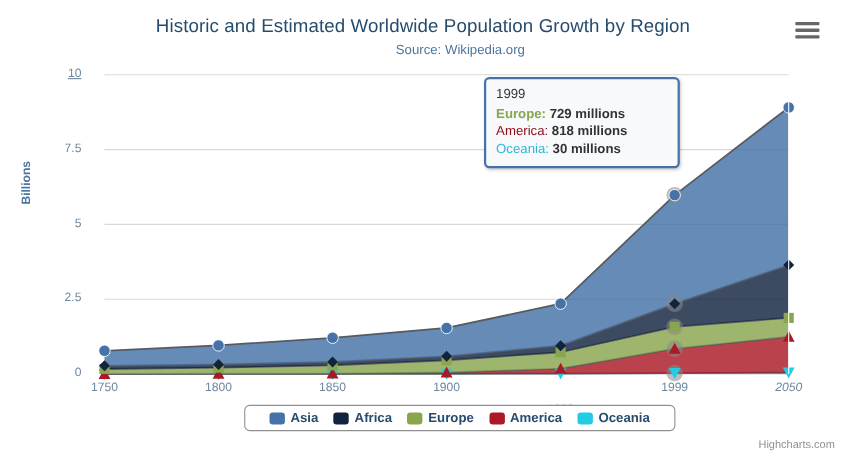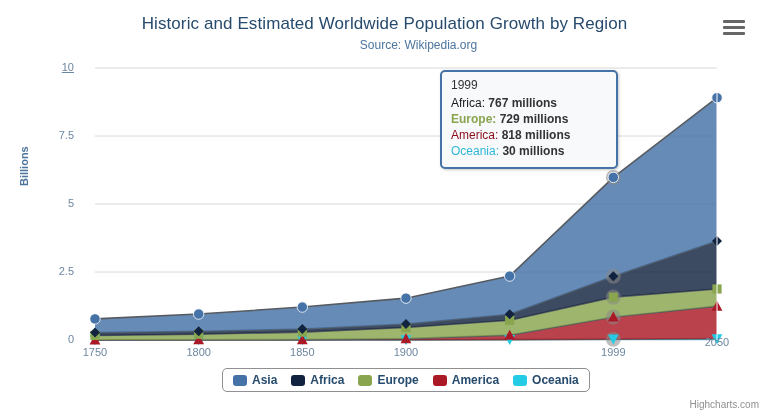--- a/index.html
+++ b/index.html
@@ -44,21 +44,21 @@
     font-size:11px;color:#6d869f;
   }
   .xlabel{
     position:absolute;width:60px;text-align:center;
     font-size:11px;color:#6d869f;
   }
 
   .legend-box{
     position:absolute;left:222px;top:368px;
     border:1px solid #909090;border-radius:5px;background:#ffffff;
-    padding:4px 10px;display:flex;align-items:flex-end;gap:14px;
+    padding:4px 22px;display:flex;align-items:flex-end;gap:14px;
     box-shadow:0 0 0 0 rgba(0,0,0,0);
   }
   .legend-item{display:flex;align-items:center;gap:5px;cursor:pointer;}
   .legend-swatch{width:14px;height:11px;border-radius:3px;display:block;}
   .legend-text{font-size:12px;color:#274b6d;font-weight:bold;}
 
   .tooltip{
     position:absolute;left:440px;top:70px;width:156px;
     background:#f7f9fb;border:2px solid #4572A7;border-radius:5px;
     padding:6px 9px 8px 9px;
@@ -227,27 +227,26 @@
       <div class="ylabel" style="left: 28px; top: 129px;">7.5</div>
       <div class="ylabel" style="left: 28px; top: 61px; text-decoration: underline;">10</div>
     </div>
   <div id="x-labels">
       <div class="xlabel" style="left: 65px; top: 346px;">1750</div>
       <div class="xlabel" style="left: 168.667px; top: 346px;">1800</div>
       <div class="xlabel" style="left: 272.333px; top: 346px;">1850</div>
       <div class="xlabel" style="left: 376px; top: 346px;">1900</div>
       <div class="xlabel" style="left: 479.667px; top: 346px; margin-top: 20px;">1950</div>
       <div class="xlabel" style="left: 583.333px; top: 346px;">1999</div>
-      <div class="xlabel" style="left: 687px; top: 336px;">2050</div>
+      <div class="xlabel" style="left: 687px; top: 346px; font-style: italic;">2050</div>
     </div>
 
   <div class="tooltip">
     <div class="tt-header">1999</div>
     <div id="tooltip-rows">
-        <div class="tt-row"><span class="tt-name" style="color: rgb(26, 26, 26);">Africa: </span><span class="tt-val">767 millions</span></div>
         <div class="tt-row"><span class="tt-name" style="color: rgb(137, 165, 78); font-weight: bold;">Europe: </span><span class="tt-val">729 millions</span></div>
         <div class="tt-row"><span class="tt-name" style="color: rgb(139, 11, 22);">America: </span><span class="tt-val">818 millions</span></div>
         <div class="tt-row"><span class="tt-name" style="color: rgb(46, 182, 212);">Oceania: </span><span class="tt-val">30 millions</span></div>
       </div>
   </div>
 
   <div class="legend-box">
     <div class="legend-item">
       <span class="legend-swatch" style="background: rgb(69, 114, 167);"></span>
       <span class="legend-text">Asia</span>

